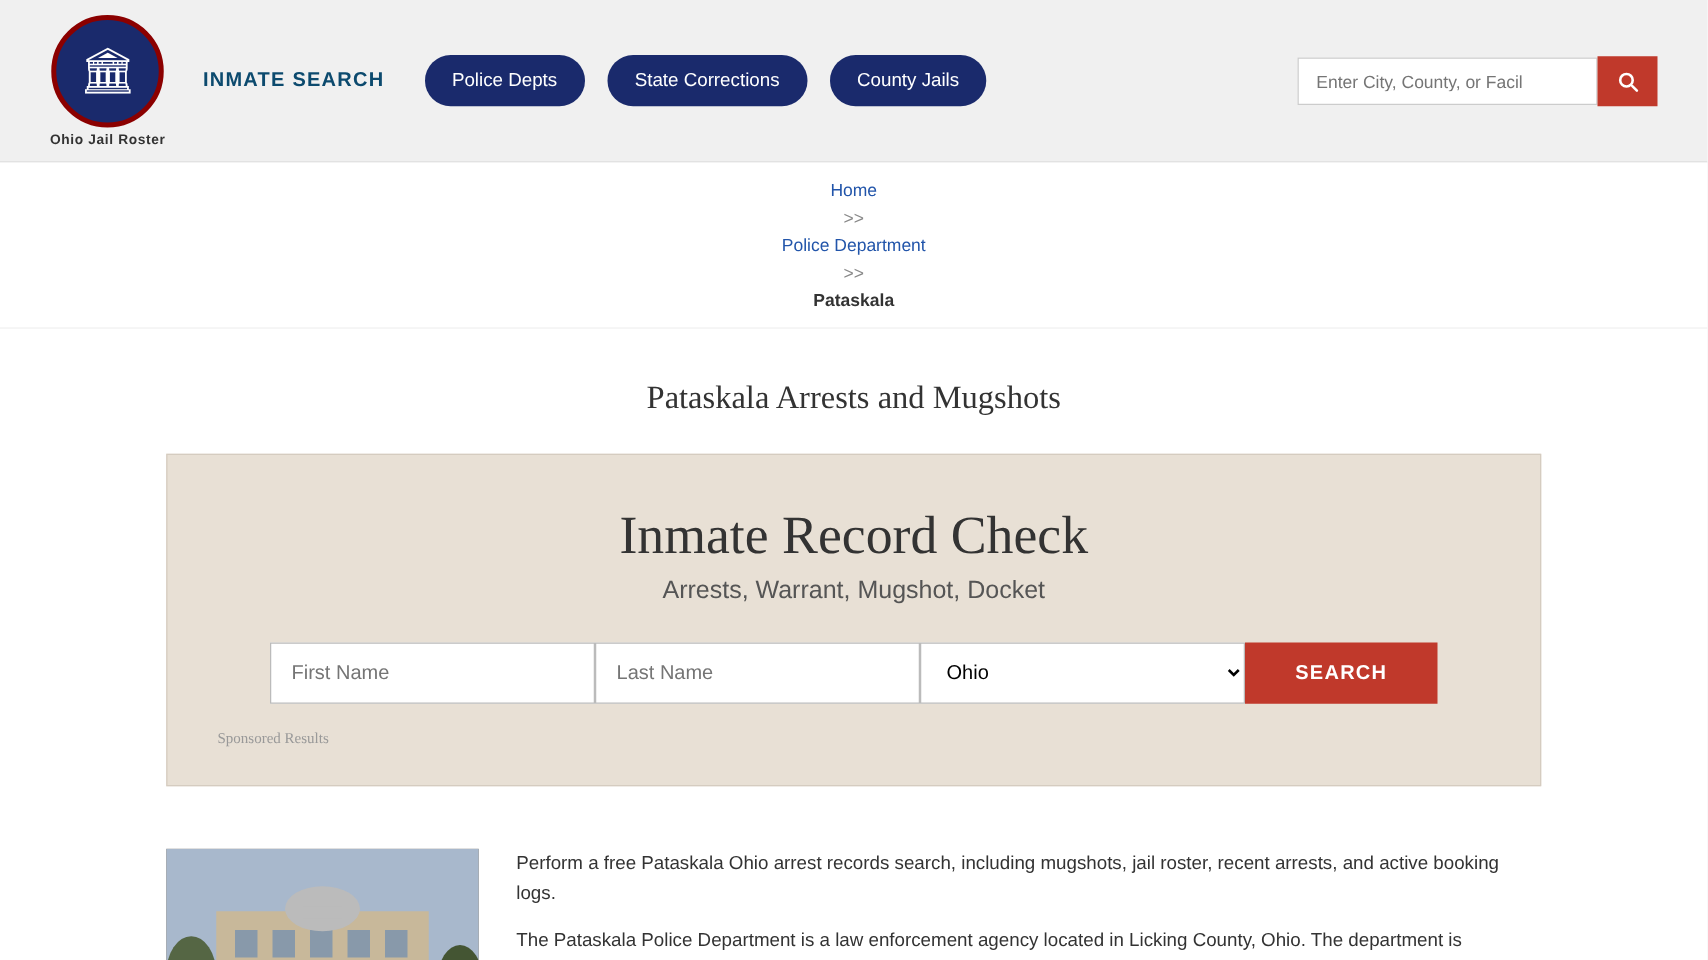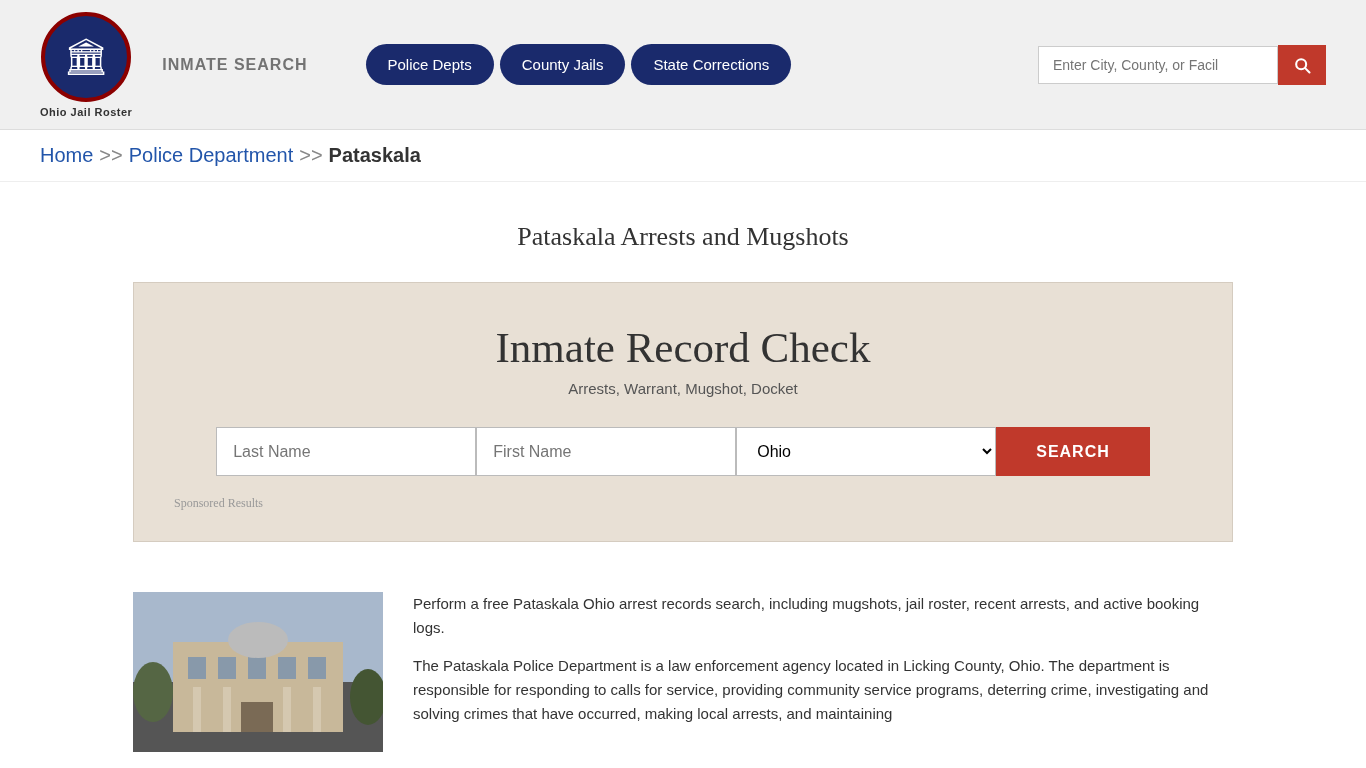--- a/index.html
+++ b/index.html
@@ -43,27 +43,27 @@
       text-align: center;
       margin-top: 4px;
       font-family: Arial, sans-serif;
       font-weight: bold;
       letter-spacing: 0.5px;
     }
     .inmate-search-label {
       font-size: 16px;
       font-family: Arial, sans-serif;
       font-weight: bold;
-      color: #737373;
+      color: #0c4a6e;
       letter-spacing: 1px;
-      margin-right: 28px;
+      margin-right: 2px;
     }
     .nav-buttons {
       display: flex;
-      gap: 6px;
+      gap: 18px;
     }
     .nav-btn {
       background: #1a2a6c;
       color: white;
       border: none;
       border-radius: 25px;
       padding: 12px 22px;
       font-size: 15px;
       font-family: Arial, sans-serif;
       cursor: pointer;
@@ -94,25 +94,26 @@
     .header-search-btn svg { fill: white; }
 
     
     .breadcrumb-bar {
       background: white;
       padding: 14px 40px;
       border-bottom: 1px solid #eee;
     }
     .breadcrumb {
       font-family: Arial, sans-serif;
-      font-size: 20px;
+      font-size: 14px;
       color: #555;
       display: flex;
       align-items: center;
       gap: 6px;
+      flex-direction: column;
     }
     .breadcrumb a { color: #2255aa; text-decoration: none; }
     .breadcrumb .sep { color: #888; }
     .breadcrumb .current { font-weight: bold; color: #333; }
 
     
     .main-content {
       background: white;
       padding: 20px 40px 40px;
     }
@@ -136,21 +137,21 @@
       margin-left: auto;
       margin-right: auto;
     }
     .record-check-title {
       font-size: 43px;
       font-family: Georgia, serif;
       color: #333;
       margin-bottom: 8px;
     }
     .record-check-subtitle {
-      font-size: 15px;
+      font-size: 20px;
       color: #555;
       font-family: Arial, sans-serif;
       margin-bottom: 30px;
     }
     .search-form {
       display: flex;
       gap: 0;
       justify-content: center;
       margin-bottom: 20px;
     }
@@ -222,22 +223,22 @@
     <div class="logo-circle">
       <span class="logo-building">🏛</span>
     </div>
     <div class="logo-text">Ohio Jail Roster</div>
   </a>
 
   <span class="inmate-search-label">INMATE SEARCH</span>
 
   <nav class="nav-buttons">
     <button class="nav-btn">Police Depts</button>
+    <button class="nav-btn">State Corrections</button>
     <button class="nav-btn">County Jails</button>
-    <button class="nav-btn">State Corrections</button>
   </nav>
 
   <div class="search-area">
     <input class="header-search-input" type="text" placeholder="Enter City, County, or Facil" style="">
     <button class="header-search-btn">
       <svg width="20" height="20" viewBox="0 0 24 24">
         <path d="M21 21l-4.35-4.35M17 11A6 6 0 1 1 5 11a6 6 0 0 1 12 0z" stroke="white" stroke-width="2.5" fill="none" stroke-linecap="round"></path>
       </svg>
     </button>
   </div>
@@ -255,22 +256,22 @@
 
 <div class="main-content">
 
   <h1 class="page-title">Pataskala Arrests and Mugshots</h1>
 
   <div class="record-check-box">
     <div class="record-check-title">Inmate Record Check</div>
     <div class="record-check-subtitle">Arrests, Warrant, Mugshot, Docket</div>
 
     <div class="search-form">
+      <input type="text" placeholder="First Name" style="">
       <input type="text" placeholder="Last Name" style="">
-      <input type="text" placeholder="First Name" style="">
       <select id="state-select"><option value="Alabama">Alabama</option><option value="Alaska">Alaska</option><option value="Arizona">Arizona</option><option value="Arkansas">Arkansas</option><option value="California">California</option><option value="Colorado">Colorado</option><option value="Connecticut">Connecticut</option><option value="Delaware">Delaware</option><option value="Florida">Florida</option><option value="Georgia">Georgia</option><option value="Hawaii">Hawaii</option><option value="Idaho">Idaho</option><option value="Illinois">Illinois</option><option value="Indiana">Indiana</option><option value="Iowa">Iowa</option><option value="Kansas">Kansas</option><option value="Kentucky">Kentucky</option><option value="Louisiana">Louisiana</option><option value="Maine">Maine</option><option value="Maryland">Maryland</option><option value="Massachusetts">Massachusetts</option><option value="Michigan">Michigan</option><option value="Minnesota">Minnesota</option><option value="Mississippi">Mississippi</option><option value="Missouri">Missouri</option><option value="Montana">Montana</option><option value="Nebraska">Nebraska</option><option value="Nevada">Nevada</option><option value="New Hampshire">New Hampshire</option><option value="New Jersey">New Jersey</option><option value="New Mexico">New Mexico</option><option value="New York">New York</option><option value="North Carolina">North Carolina</option><option value="North Dakota">North Dakota</option><option value="Ohio" selected="">Ohio</option><option value="Oklahoma">Oklahoma</option><option value="Oregon">Oregon</option><option value="Pennsylvania">Pennsylvania</option><option value="Rhode Island">Rhode Island</option><option value="South Carolina">South Carolina</option><option value="South Dakota">South Dakota</option><option value="Tennessee">Tennessee</option><option value="Texas">Texas</option><option value="Utah">Utah</option><option value="Vermont">Vermont</option><option value="Virginia">Virginia</option><option value="Washington">Washington</option><option value="West Virginia">West Virginia</option><option value="Wisconsin">Wisconsin</option><option value="Wyoming">Wyoming</option></select>
       <button class="search-form-btn">SEARCH</button>
     </div>
 
     <div class="sponsored-label">Sponsored Results</div>
   </div>
 
   <div class="content-section">
     <div class="content-image">
       <svg width="250" height="160" viewBox="0 0 250 160" xmlns="http://www.w3.org/2000/svg">

